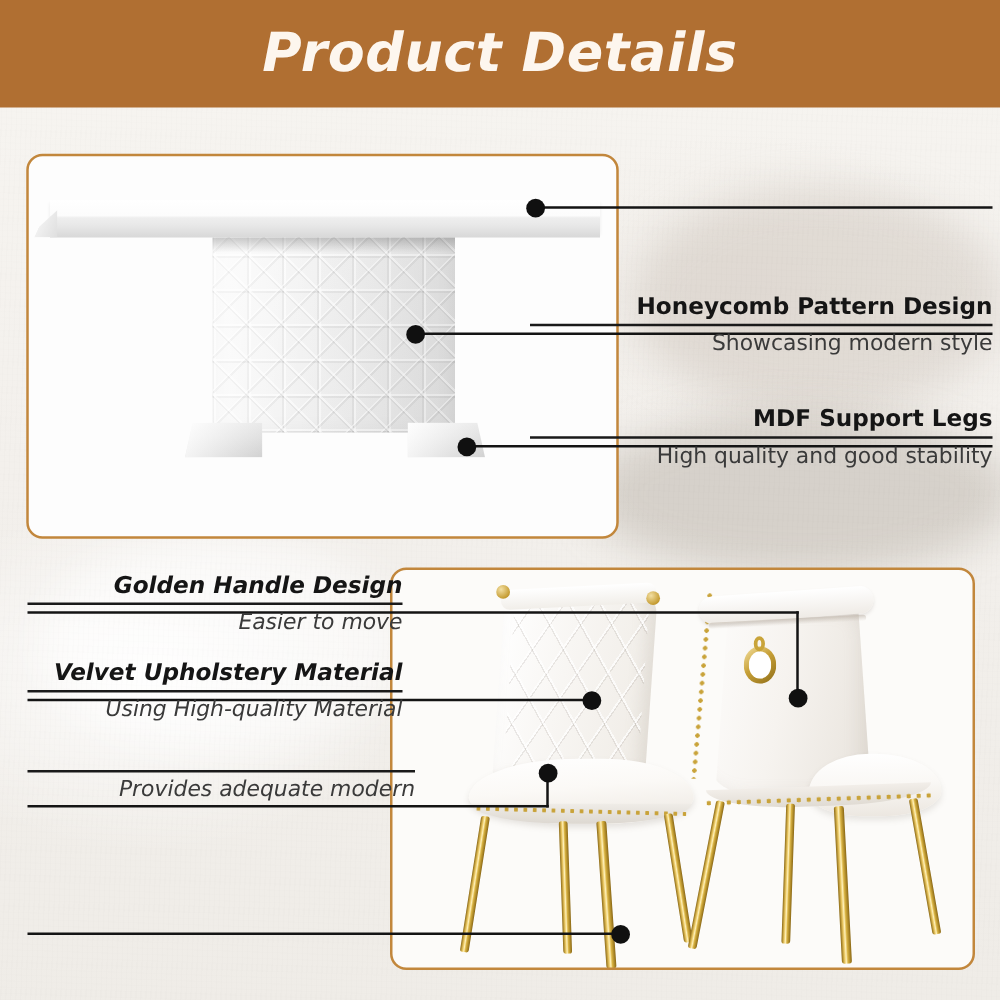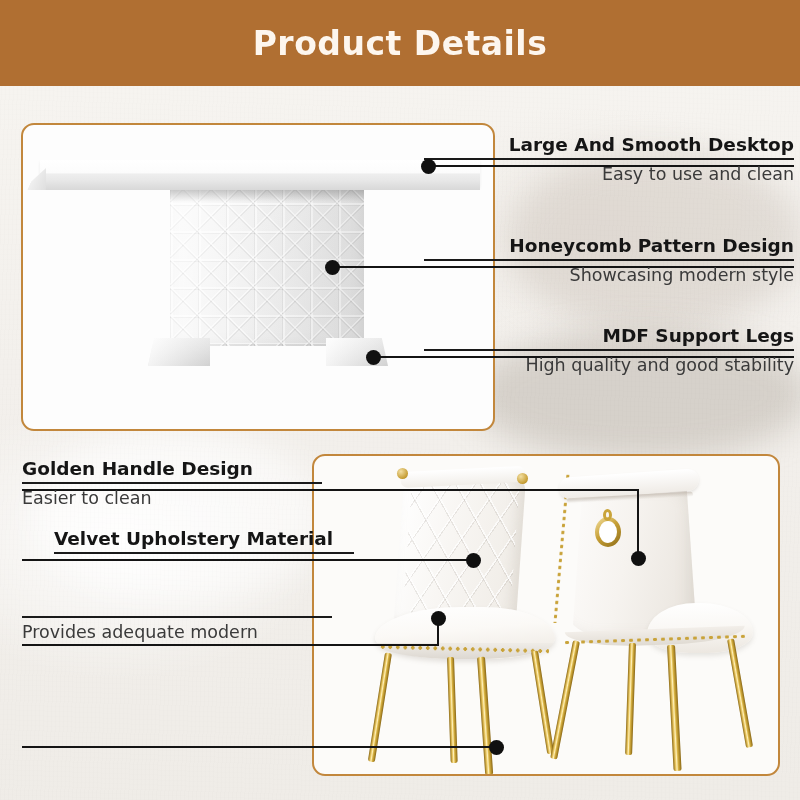--- a/index.html
+++ b/index.html
@@ -43,24 +43,25 @@
     left: 0; top: 0;
     width: 800px;
     height: 86px;
     display: flex;
     align-items: center;
     justify-content: center;
     z-index: 6;
   }
   #header-title {
     color: #fdf6ee;
-    font-size: 33px;
+    font-size: 43px;
     font-weight: bold;
     letter-spacing: .5px;
     font-family: "DejaVu Sans", sans-serif;
+    font-style: italic;
   }
 
   
   .panel {
     position: absolute;
     border: 2px solid #c2873c;
     border-radius: 13px;
     background: transparent;
     z-index: 3;
   }
@@ -325,21 +326,21 @@
   }
   .callout-sub {
     font-size: 17.5px;
     color: #3a3a3a;
     white-space: nowrap;
     margin-top: 4px;
     line-height: 1.2;
     font-family: "DejaVu Sans", sans-serif;
   }
   .right-align { text-align: right; }
-  .left-align  { text-align: left; }
+  .left-align  { text-align: right; font-style: italic; }
 
   
   .line-h { position: absolute; height: 2px; background: #141414; z-index: 5; }
   .line-v { position: absolute; width: 2px;  background: #141414; z-index: 5; }
   .dot {
     position: absolute;
     width: 15px; height: 15px;
     border-radius: 50%;
     background: #101010;
     z-index: 8;
@@ -442,47 +443,43 @@
   <div class="line-h" style="left: 22px; top: 559px; width: 451px; background: rgb(20, 20, 20);"></div>
   <div class="dot" style="left: 466px; top: 553px; background: rgb(16, 16, 16);"></div>
 
   <div class="line-h" style="left: 22px; top: 644px; width: 417px; background: rgb(20, 20, 20);"></div>
   <div class="line-v" style="left: 437px; top: 619px; height: 27px; background: rgb(20, 20, 20);"></div>
   <div class="dot" style="left: 431px; top: 611px; background: rgb(16, 16, 16);"></div>
 
   <div class="line-h" style="left: 22px; top: 746px; width: 474px; background: rgb(20, 20, 20);"></div>
   <div class="dot" style="left: 489px; top: 740px; background: rgb(16, 16, 16);"></div>
 
-  <div class="callout right-align" style="left:424px; top:134px; width:370px;">
-    <div class="callout-title">Large And Smooth Desktop</div>
-    <div class="callout-rule"></div>
-    <div class="callout-sub">Easy to use and clean</div>
-  </div>
 
   <div class="callout right-align" style="left:424px; top:235px; width:370px;">
     <div class="callout-title">Honeycomb Pattern Design</div>
     <div class="callout-rule"></div>
     <div class="callout-sub">Showcasing modern style</div>
   </div>
 
   <div class="callout right-align" style="left:424px; top:325px; width:370px;">
     <div class="callout-title">MDF Support Legs</div>
     <div class="callout-rule"></div>
     <div class="callout-sub">High quality and good stability</div>
   </div>
 
   <div class="callout left-align" style="left:22px; top:458px; width:300px;">
     <div class="callout-title">Golden Handle Design</div>
     <div class="callout-rule"></div>
-    <div class="callout-sub">Easier to clean</div>
-  </div>
-
-  <div class="callout left-align" style="left:22px; top:528px; width:300px;margin-left:32px;">
+    <div class="callout-sub">Easier to move</div>
+  </div>
+
+  <div class="callout left-align" style="left:22px; top:528px; width:300px;">
     <div class="callout-title">Velvet Upholstery Material</div>
     <div class="callout-rule"></div>
+    <div class="callout-sub">Using High-quality Material</div>
   </div>
 
   <div class="callout left-align" style="left:22px; top:613px; width:310px;">
     <div class="callout-rule"></div>
     <div class="callout-sub">Provides adequate modern</div>
   </div>
 
 
 </div>
 

